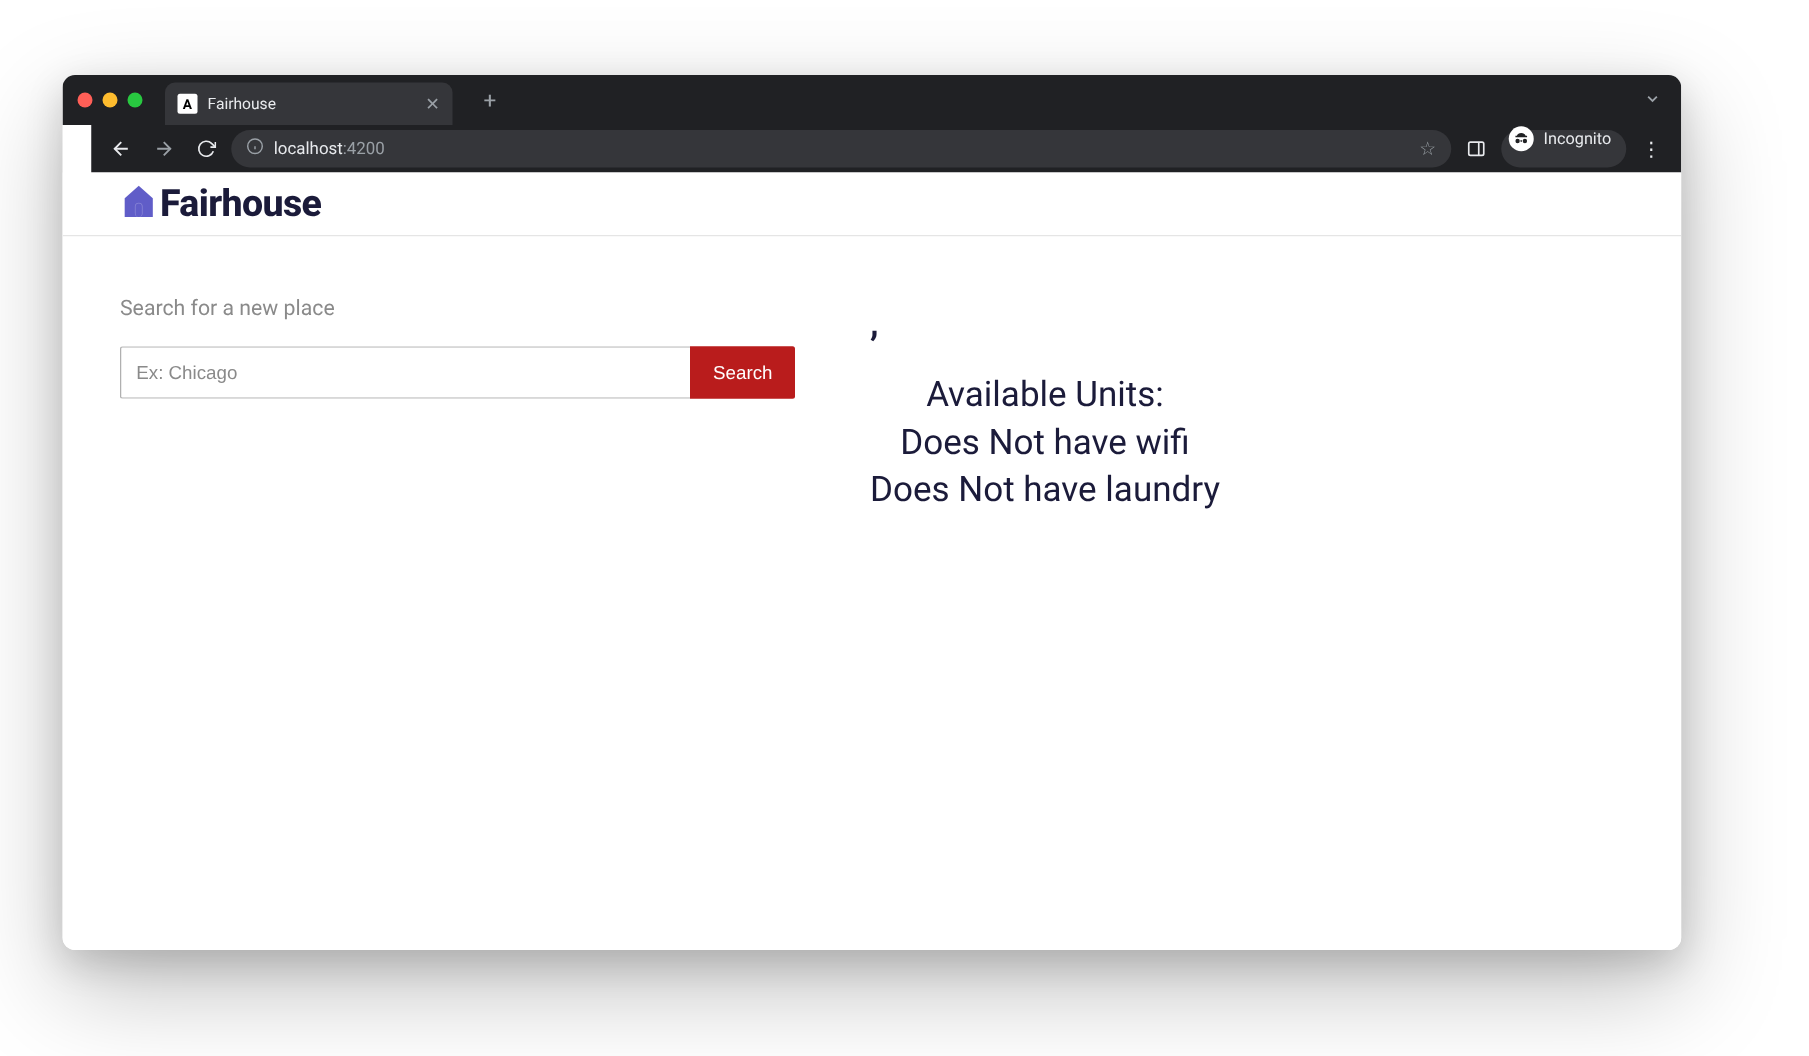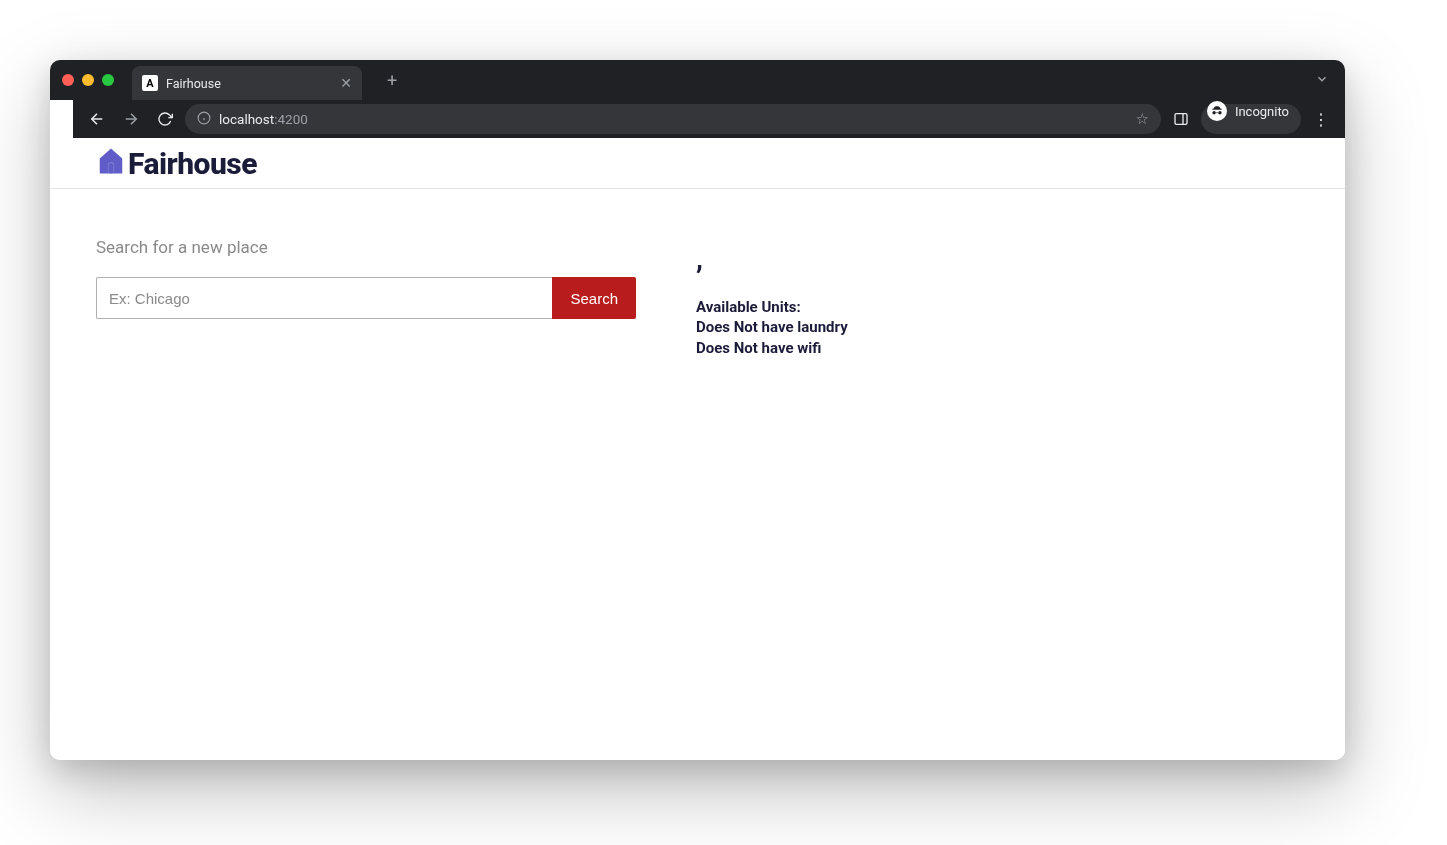--- a/index.html
+++ b/index.html
@@ -156,21 +156,21 @@
       padding: 0 18px;
       font-size:15px;
       border-radius: 0 2px 2px 0;
       cursor:pointer;
     }
     .right {
       padding-top: 8px;
       color:#1b1b3a;
     }
     .comma { font-size: 28px; font-weight:700; line-height:1; margin-bottom:24px; }
-    .detail-line { font-size: 15px; font-weight:700; line-height:1.35; }
+    .detail-line { font-size: 28px; font-weight:400; line-height:1.35;text-align:center; }
   </style>
 </head>
 <body>
 
 <div class="window">
 
   <div class="titlebar">
     <div class="traffic">
       <div class="dot red"></div>
       <div class="dot yellow"></div>
@@ -254,18 +254,18 @@
         <div class="search-label">Search for a new place</div>
         <div class="search-row">
           <input class="search-input" type="text" placeholder="Ex: Chicago" style="">
           <button class="search-btn">Search</button>
         </div>
       </div>
 
       <div class="right">
         <div class="comma">,</div>
         <div class="detail-line">Available Units:</div>
+        <div class="detail-line">Does Not have wifi</div>
         <div class="detail-line">Does Not have laundry</div>
-        <div class="detail-line">Does Not have wifi</div>
       </div>
     </div>
   </div>
 </div>
 
 </body></html>

